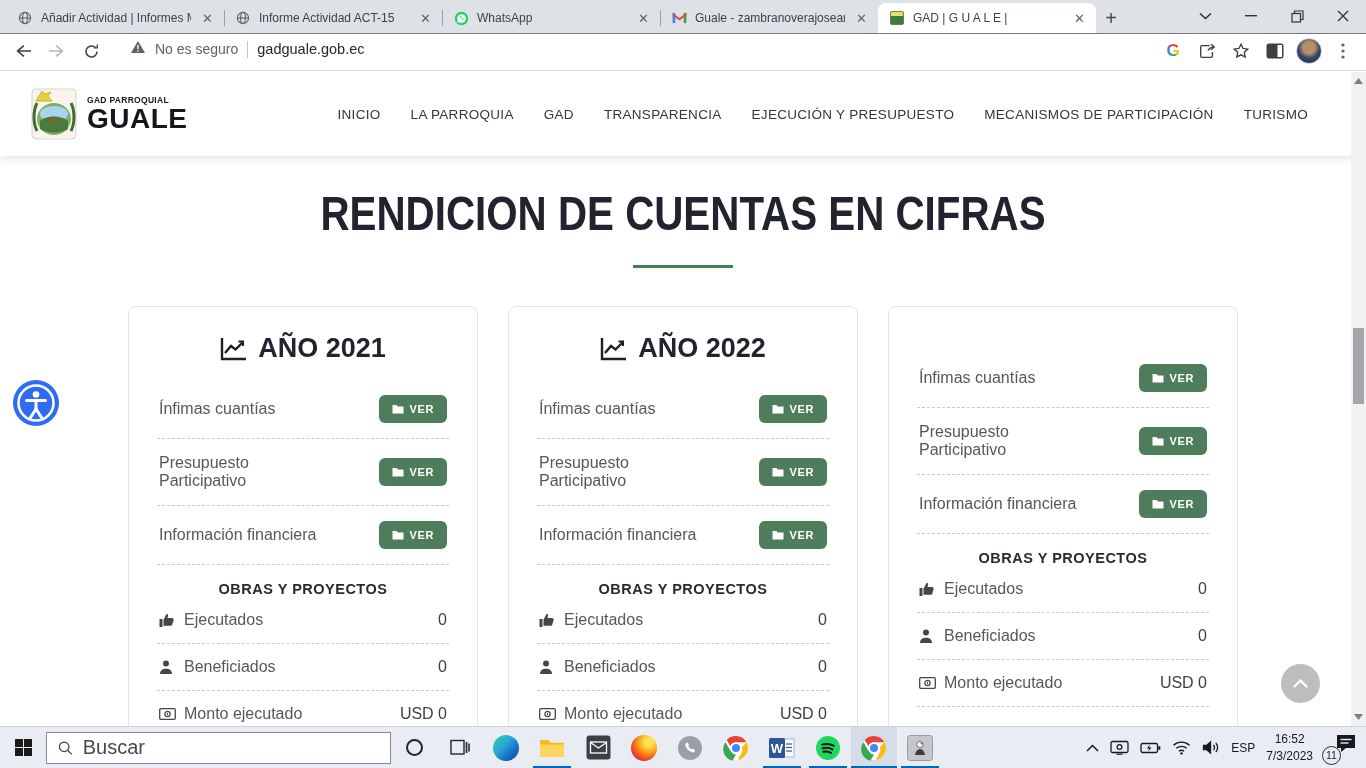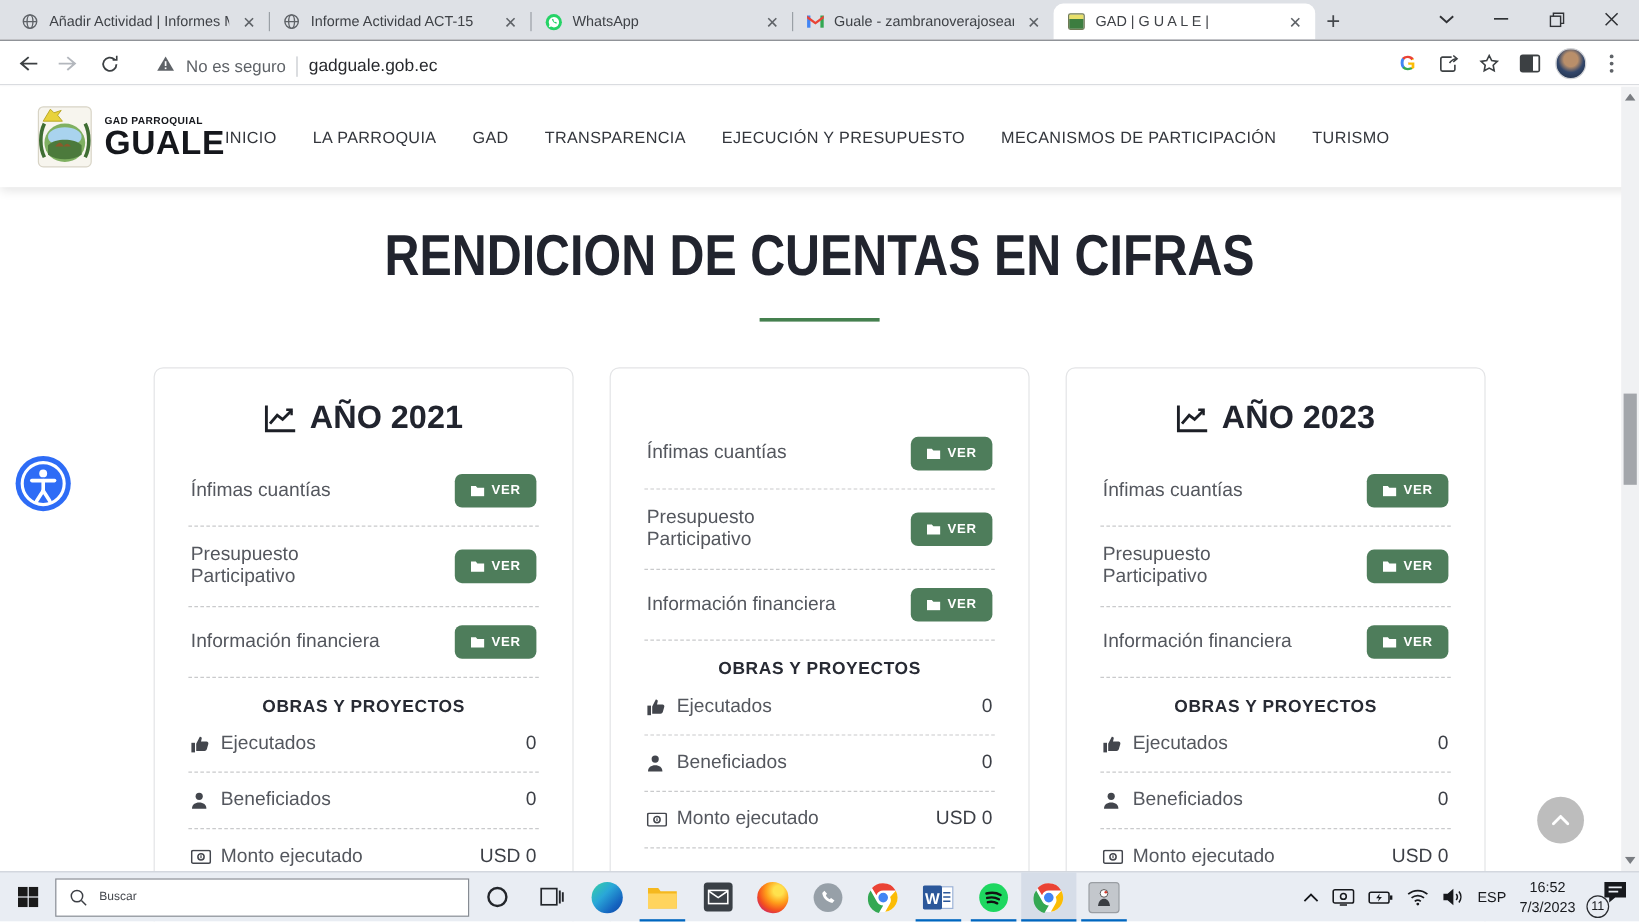--- a/index.html
+++ b/index.html
@@ -14,33 +14,33 @@
 .tab:not(.active)+.tab:not(.active)::before { content:""; position:absolute; left:0; top:7px; bottom:7px; width:1px; background:#9aa0a6; }
 .tab.active { background:#fff; border-radius:8px 8px 0 0; }
 .tab-title { flex:1; font-size:12px; color:#3f4247; white-space:nowrap; overflow:hidden; }
 .tab-close { font-size:13px; color:#5f6368; width:17px; height:17px; line-height:17px; text-align:center; border-radius:50%; flex:0 0 auto; }
 .favicon { width:16px; height:16px; flex:0 0 auto; display:flex; align-items:center; justify-content:center; }
 .newtab { width:30px; height:30px; display:flex; align-items:center; justify-content:center; font-size:20px; color:#44474c; }
 .ts-right { position:absolute; right:0; top:0; height:32px; display:flex; }
 .ts-btn { width:46px; height:32px; display:flex; align-items:center; justify-content:center; color:#303236; }
 
 
-.toolbar { position:absolute; top:33px; left:0; right:0; height:38px; background:#fff; border-top:1px solid #75797f; border-bottom:1px solid #dadce0; display:flex; align-items:flex-end; padding:0 6px; }
+.toolbar { position:absolute; top:33px; left:0; right:0; height:38px; background:#fff; border-top:1px solid #75797f; border-bottom:1px solid #dadce0; display:flex; align-items:flex-start; padding:0 6px; }
 .tb-btn { width:34px; height:34px; display:flex; align-items:center; justify-content:center; border-radius:50%; }
 .omnibox { flex:1; height:30px; margin:0 8px; border-radius:15px; display:flex; align-items:center; padding:0 14px; gap:9px; }
 .sec-label { font-size:14px; color:#5f6368; }
 .omni-div { width:1px; height:17px; background:#c4c7cc; }
 .url-text { font-size:14.5px; color:#26282c; }
 .tb-right { display:flex; align-items:center; }
 .g-glyph { font-size:17px; font-weight:bold; color:#4285f4; background:conic-gradient(from -40deg,#ea4335 0 90deg,#fbbc05 90deg 180deg,#34a853 180deg 270deg,#4285f4 270deg 360deg); -webkit-background-clip:text; background-clip:text; -webkit-text-fill-color:transparent; }
 .avatar { width:26px; height:26px; border-radius:50%; background:radial-gradient(circle at 50% 36%, #b98f6a 0 30%, #33476b 55%, #1b2940 100%); border:1px solid #cfd1d5; }
 
 
 .viewport { position:absolute; top:72px; left:0; right:0; bottom:0; background:#fff; overflow:hidden; }
-.site-header { height:84px; background:#fff; box-shadow:0 3px 8px rgba(0,0,0,.10); display:flex; align-items:center; padding:0 58px 0 30px; position:relative; z-index:2; }
+.site-header { height:84px; background:#fff; box-shadow:0 3px 8px rgba(0,0,0,.10); display:flex; align-items:center; justify-content:space-between; padding:0 58px 0 30px; position:relative; z-index:2; }
 .logo { display:flex; align-items:center; gap:9px; }
 .logo-texts .logo-top { font-size:8.5px; font-weight:bold; color:#15171c; letter-spacing:.3px; }
 .logo-texts .logo-main { font-size:28px; font-weight:bold; color:#15171c; letter-spacing:.5px; line-height:1; }
 .site-nav { display:flex; gap:30px; }
 .nav-item { font-size:13.5px; font-weight:normal; color:#33363c; letter-spacing:.3px; cursor:pointer; white-space:nowrap; }
 
 .hero { text-align:center; padding-top:30px; }
 .page-title { font-size:48px; font-weight:bold; color:#21242e; transform:scaleX(.84); transform-origin:center; white-space:nowrap; }
 .title-underline { width:100px; height:3px; background:#45804f; margin:24px auto 0; }
 
@@ -61,21 +61,21 @@
 
 .scrollbar { position:absolute; right:0; top:0; width:15px; height:654px; background:#f0f1f3; z-index:4; }
 .sb-arrow { position:absolute; left:0; width:15px; height:14px; display:flex; align-items:center; justify-content:center; color:#7a7d82; }
 .sb-up { top:2px; } .sb-down { bottom:2px; }
 .sb-thumb { position:absolute; left:2px; width:11px; top:256px; height:76px; background:#a3a6ab; }
 
 
 .taskbar { position:absolute; left:0; bottom:0; width:1366px; height:42px; background:#e9edf3; border-top:1px solid #cdd2d9; display:flex; align-items:center; z-index:20; }
 .start-btn { width:46px; height:42px; display:flex; align-items:center; justify-content:center; }
 .search-box { width:345px; height:32px; background:#fff; border:1px solid #868b93; display:flex; align-items:center; gap:10px; padding:0 11px; }
-.search-box input { border:none; outline:none; font-size:10px; color:#3c3f45; width:100%; background:transparent; font-family:inherit; }
+.search-box input { border:none; outline:none; font-size:20px; color:#3c3f45; width:100%; background:transparent; font-family:inherit; }
 .search-box input::placeholder { color:#45484e; opacity:1; }
 .tb-cell { width:46px; height:42px; display:flex; align-items:center; justify-content:center; position:relative; cursor:pointer; }
 .tb-cell.running::after { content:""; position:absolute; bottom:0; left:4px; right:4px; height:3px; background:#0067c0; }
 .tb-cell.active-app { background:#d6dde8; }
 .tb-cell.active-app::after { left:0; right:0; }
 .app-ball { width:26px; height:26px; border-radius:50%; }
 .edge-ball { background:linear-gradient(135deg,#35d2a2 0%,#2aa7d8 40%,#1565c0 75%,#0d47a1 100%); }
 .firefox-ball { background:radial-gradient(circle at 68% 28%, #ffe14d 0 16%, #ff9f1a 40%, #f4511e 64%, #c81d6e 86%, #8a1e9e 100%); }
 .java-sq { width:26px; height:26px; background:#c3c7cc; border:1px solid #9a9ea3; border-radius:3px; display:flex; align-items:center; justify-content:center; }
 .tray { margin-left:auto; display:flex; align-items:center; gap:11px; padding-right:8px; color:#17191d; }
@@ -336,92 +336,92 @@
                 <circle cx="8.5" cy="6" r="2.6"></circle>
                 <path d="M8.5 4.8v2.4" stroke-width="1"></path>
               </svg>
             </span>
           <span>Monto ejecutado</span>
           <span class="stat-value">USD 0</span>
         </div>
       </div>
 
       <div class="card">
-        <div class="links">
-          <div class="link-row">
-            <span class="link-label">Ínfimas cuantías</span>
-            <button class="ver-btn">
-              <svg width="12" height="10" viewBox="0 0 12 10">
-                  <path d="M0.5 1h4l1.3 1.5h5.7v7H0.5z" fill="#fff"></path>
-                </svg>
-              <span>VER</span>
-            </button>
-          </div>
-          <div class="link-row">
-            <span class="link-label">Presupuesto Participativo</span>
-            <button class="ver-btn">
-              <svg width="12" height="10" viewBox="0 0 12 10">
-                  <path d="M0.5 1h4l1.3 1.5h5.7v7H0.5z" fill="#fff"></path>
-                </svg>
-              <span>VER</span>
-            </button>
-          </div>
-          <div class="link-row">
-            <span class="link-label">Información financiera</span>
-            <button class="ver-btn">
-              <svg width="12" height="10" viewBox="0 0 12 10">
-                  <path d="M0.5 1h4l1.3 1.5h5.7v7H0.5z" fill="#fff"></path>
-                </svg>
-              <span>VER</span>
-            </button>
-          </div>
-        </div>
-        <div class="section-title">OBRAS Y PROYECTOS</div>
-        <div class="stat-row">
-          <span class="stat-icon">
-              <svg width="16" height="15" viewBox="0 0 16 15" fill="#43464d">
-                <rect x="0.5" y="6" width="3" height="8"></rect>
-                <path d="M4.5 13.5V6.8L7.5 1c.9-.2 1.8.5 1.6 1.5L8.5 5h4.6c1 0 1.8 1 1.5 2l-1.2 4.2c-.3 1-1 1.6-2 1.6H4.5z"></path>
-              </svg>
-            </span>
-          <span>Ejecutados</span>
-          <span class="stat-value">0</span>
-        </div>
-        <div class="stat-row">
-          <span class="stat-icon">
-              <svg width="14" height="15" viewBox="0 0 14 15" fill="#43464d">
-                <circle cx="7" cy="3.6" r="3"></circle>
-                <path d="M1 14c0-3.4 2.5-5.2 6-5.2s6 1.8 6 5.2z"></path>
-              </svg>
-            </span>
-          <span>Beneficiados</span>
-          <span class="stat-value">0</span>
-        </div>
-        <div class="stat-row">
-          <span class="stat-icon">
-              <svg width="17" height="12" viewBox="0 0 17 12" fill="none" stroke="#43464d" stroke-width="1.3">
-                <rect x="0.7" y="0.7" width="15.6" height="10.6" rx="1.2"></rect>
-                <circle cx="8.5" cy="6" r="2.6"></circle>
-                <path d="M8.5 4.8v2.4" stroke-width="1"></path>
-              </svg>
-            </span>
-          <span>Monto ejecutado</span>
-          <span class="stat-value">USD 0</span>
-        </div>
-      </div>
-
-      <div class="card">
         <div class="card-title">
           <svg width="28" height="24" viewBox="0 0 28 24" fill="none" stroke="#1c1f26" stroke-width="2.4">
               <path d="M2 1v21h24"></path>
               <path d="M5 16l6-7 4.5 3.5L23 5"></path>
               <path d="M18.5 4.5H23V9" stroke-width="2"></path>
             </svg>
-          <span>AÑO 2023</span>
-        </div>
+          <span>AÑO 2022</span>
+        </div>
+        <div class="links">
+          <div class="link-row">
+            <span class="link-label">Ínfimas cuantías</span>
+            <button class="ver-btn">
+              <svg width="12" height="10" viewBox="0 0 12 10">
+                  <path d="M0.5 1h4l1.3 1.5h5.7v7H0.5z" fill="#fff"></path>
+                </svg>
+              <span>VER</span>
+            </button>
+          </div>
+          <div class="link-row">
+            <span class="link-label">Presupuesto Participativo</span>
+            <button class="ver-btn">
+              <svg width="12" height="10" viewBox="0 0 12 10">
+                  <path d="M0.5 1h4l1.3 1.5h5.7v7H0.5z" fill="#fff"></path>
+                </svg>
+              <span>VER</span>
+            </button>
+          </div>
+          <div class="link-row">
+            <span class="link-label">Información financiera</span>
+            <button class="ver-btn">
+              <svg width="12" height="10" viewBox="0 0 12 10">
+                  <path d="M0.5 1h4l1.3 1.5h5.7v7H0.5z" fill="#fff"></path>
+                </svg>
+              <span>VER</span>
+            </button>
+          </div>
+        </div>
+        <div class="section-title">OBRAS Y PROYECTOS</div>
+        <div class="stat-row">
+          <span class="stat-icon">
+              <svg width="16" height="15" viewBox="0 0 16 15" fill="#43464d">
+                <rect x="0.5" y="6" width="3" height="8"></rect>
+                <path d="M4.5 13.5V6.8L7.5 1c.9-.2 1.8.5 1.6 1.5L8.5 5h4.6c1 0 1.8 1 1.5 2l-1.2 4.2c-.3 1-1 1.6-2 1.6H4.5z"></path>
+              </svg>
+            </span>
+          <span>Ejecutados</span>
+          <span class="stat-value">0</span>
+        </div>
+        <div class="stat-row">
+          <span class="stat-icon">
+              <svg width="14" height="15" viewBox="0 0 14 15" fill="#43464d">
+                <circle cx="7" cy="3.6" r="3"></circle>
+                <path d="M1 14c0-3.4 2.5-5.2 6-5.2s6 1.8 6 5.2z"></path>
+              </svg>
+            </span>
+          <span>Beneficiados</span>
+          <span class="stat-value">0</span>
+        </div>
+        <div class="stat-row">
+          <span class="stat-icon">
+              <svg width="17" height="12" viewBox="0 0 17 12" fill="none" stroke="#43464d" stroke-width="1.3">
+                <rect x="0.7" y="0.7" width="15.6" height="10.6" rx="1.2"></rect>
+                <circle cx="8.5" cy="6" r="2.6"></circle>
+                <path d="M8.5 4.8v2.4" stroke-width="1"></path>
+              </svg>
+            </span>
+          <span>Monto ejecutado</span>
+          <span class="stat-value">USD 0</span>
+        </div>
+      </div>
+
+      <div class="card">
         <div class="links">
           <div class="link-row">
             <span class="link-label">Ínfimas cuantías</span>
             <button class="ver-btn">
               <svg width="12" height="10" viewBox="0 0 12 10">
                   <path d="M0.5 1h4l1.3 1.5h5.7v7H0.5z" fill="#fff"></path>
                 </svg>
               <span>VER</span>
             </button>
           </div>

